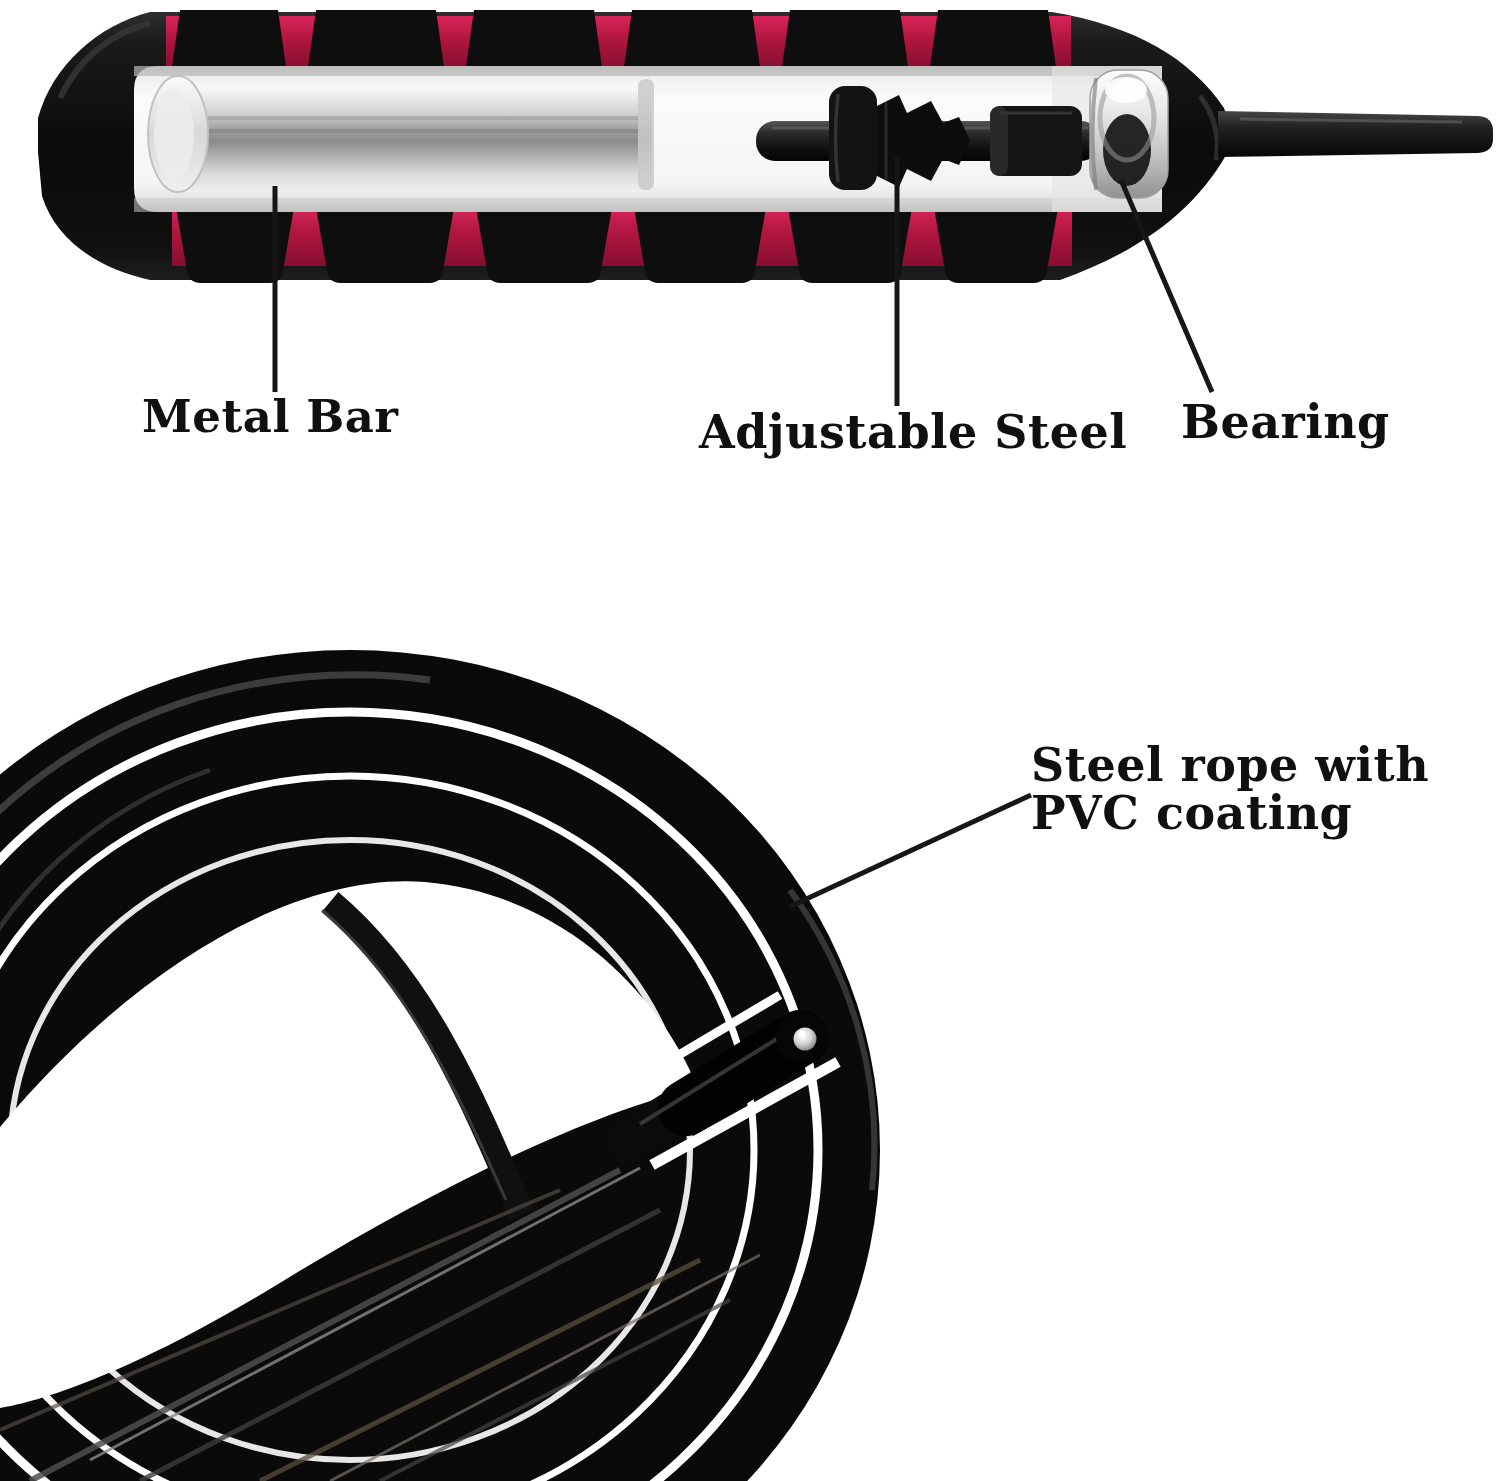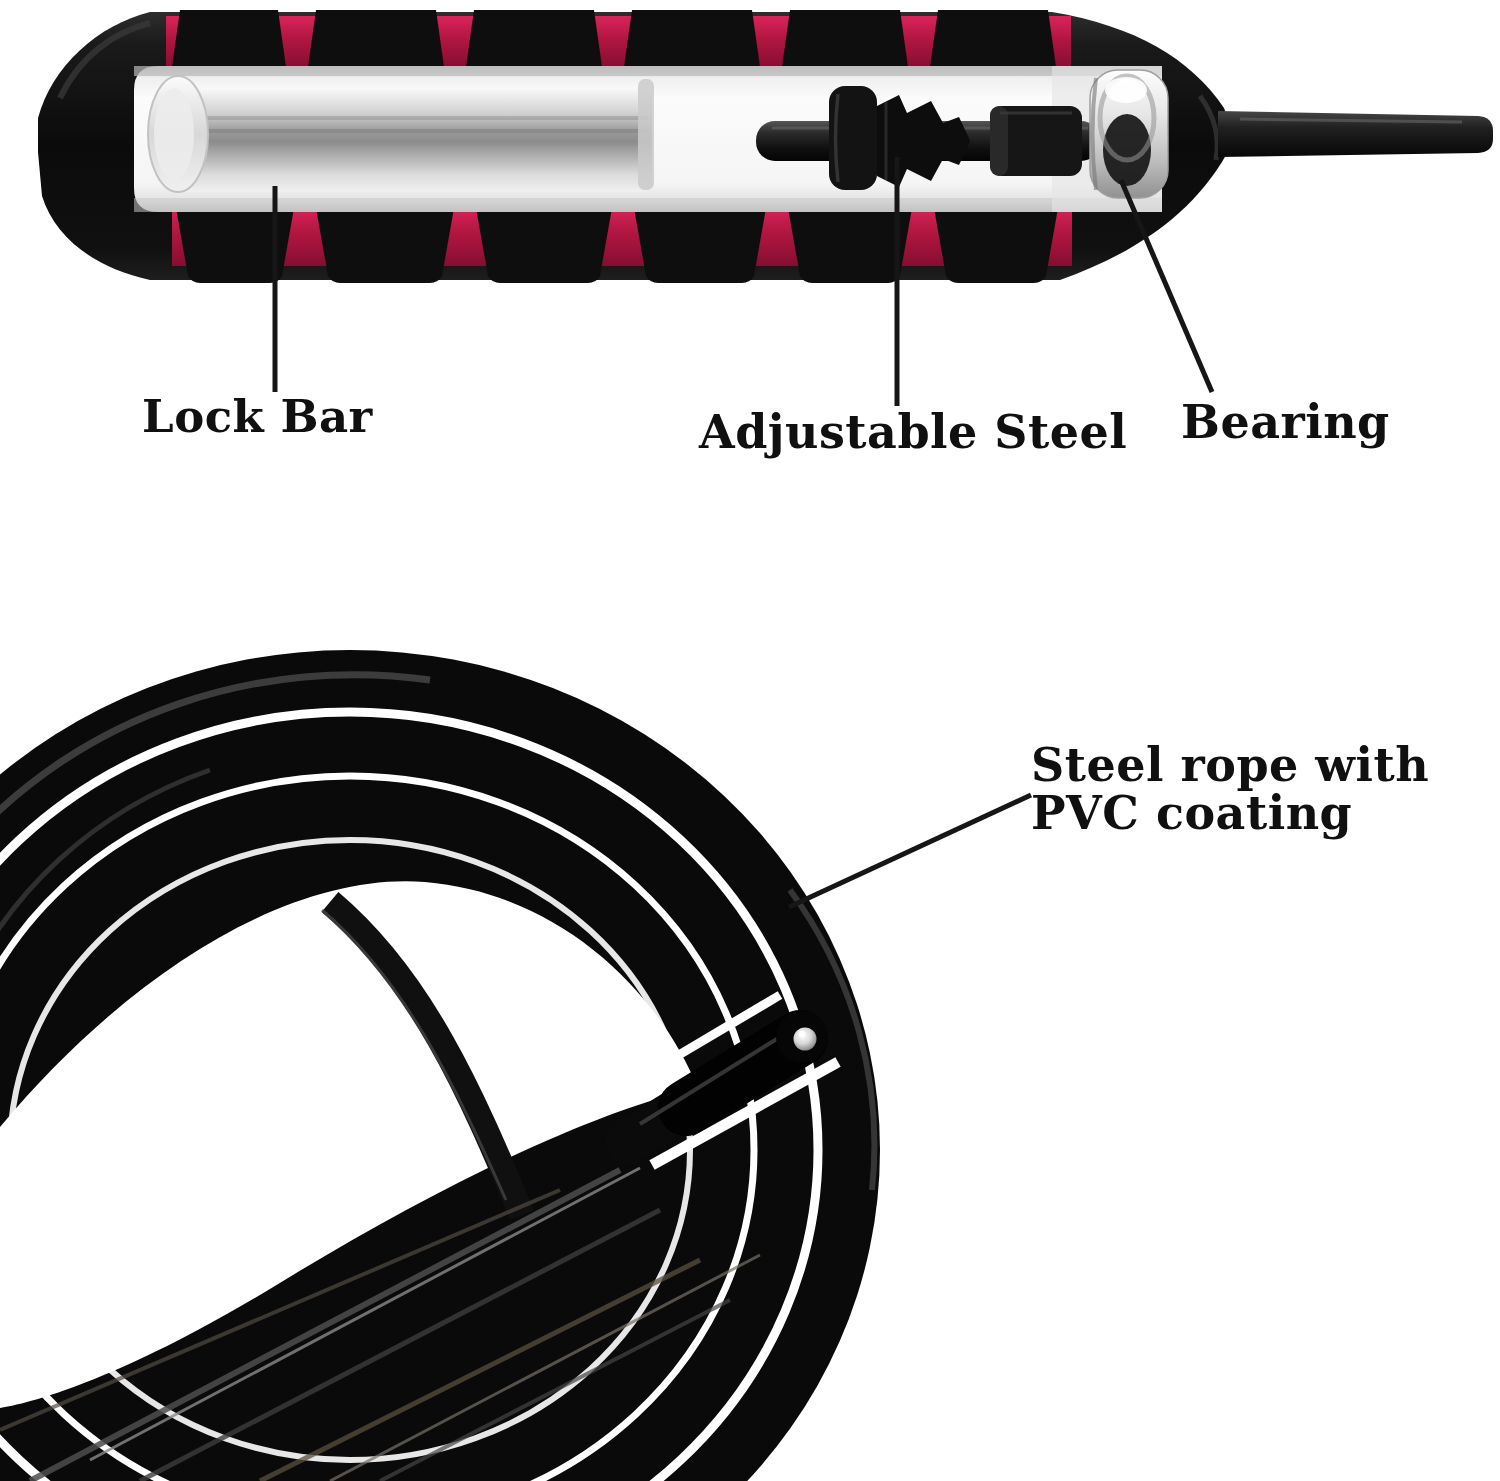--- a/index.html
+++ b/index.html
@@ -202,21 +202,21 @@
   </g>
 
   <g style="stroke: var(--leader-line, #161616);" stroke-width="5">
     <line x1="275" y1="186" x2="275" y2="392"></line>
     <line x1="897" y1="157" x2="897" y2="406"></line>
     <line x1="1121" y1="180" x2="1212" y2="392"></line>
     <line x1="789" y1="907" x2="1031" y2="795"></line>
   </g>
 </svg>
 
-<div class="label" id="lbl-metal-bar">Lock Bar</div>
+<div class="label" id="lbl-metal-bar">Metal Bar</div>
 
 <div class="label" id="lbl-adjustable-lock">Adjustable Steel</div>
 
 <div class="label" id="lbl-bearing">Bearing</div>
 
 <div class="label" id="lbl-steel-rope">
   <span>Steel rope with</span><br>
   <span>PVC coating</span>
 </div>
 

